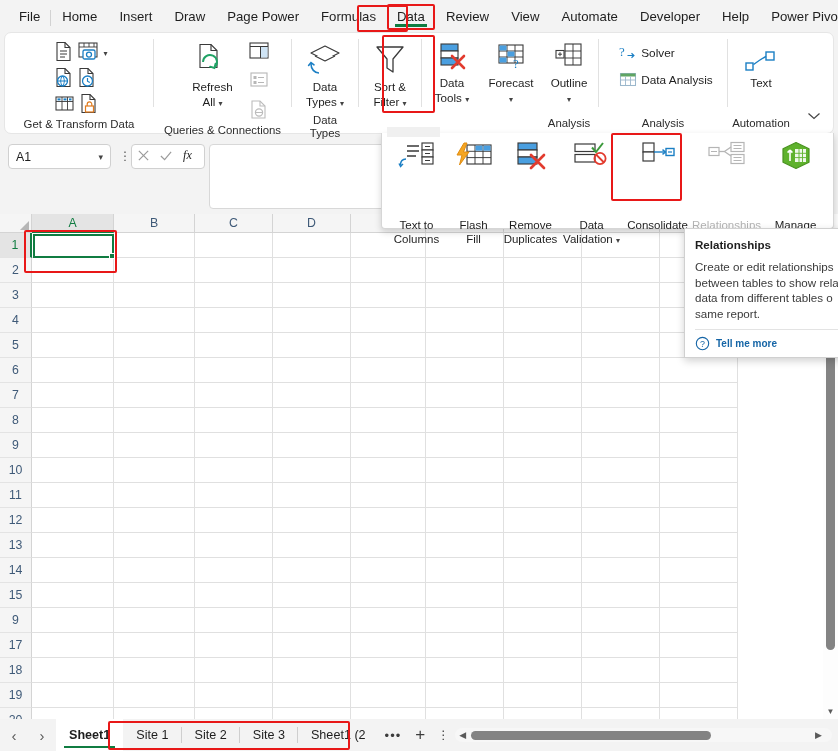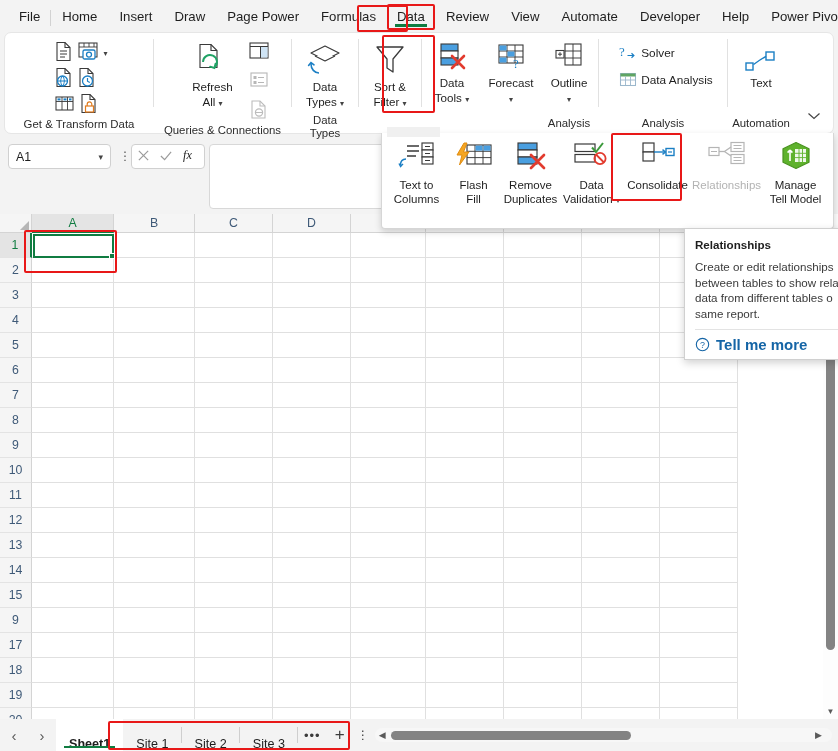--- a/index.html
+++ b/index.html
@@ -67,36 +67,36 @@
     position:relative; background:#ffffff;
   }
 
   
   .dropdown{
     position:absolute; left:381px; top:133px; width:453px; height:96px;
     background:#ffffff; border:1px solid #d6d6d6; border-top:none;
     box-shadow:0 3px 7px rgba(0,0,0,.16); z-index:30; border-radius:0 0 4px 4px;
   }
   .dd-items{ display:flex; align-items:flex-start; padding:6px 4px 0 6px; gap:0px;}
-  .dd-item{ display:flex; flex-direction:column; align-items:center; width:63px; padding:2px 1px; border-radius:4px;}
+  .dd-item{ display:flex; flex-direction:column; align-items:center; width:63px; padding:2px 1px; border-radius:4px;gap:40px;}
   .dd-item .lbl{ font-size:11.5px; color:#1e1e1e; text-align:center; line-height:14px; margin-top:3px;}
   .dd-item.dis .lbl{ color:#b3b3b3; }
   .dd-grouplabel{ position:absolute; bottom:3px; left:0; right:0; text-align:center; font-size:11.6px; color:#2b2b2b;}
 
   
   .tooltip{
     position:absolute; left:684px; top:228px; width:170px; min-height:96px;
     background:#ffffff; border:1px solid #d0d0d0; box-shadow:0 3px 8px rgba(0,0,0,.18);
     z-index:35; padding:9px 10px 6px 10px; overflow:hidden;
   }
   .tt-title{ font-size:11.6px; font-weight:bold; color:#1e1e1e; margin-bottom:8px;}
   .tt-body{ font-size:11.6px; color:#3b3b3b; line-height:15.5px; white-space:pre; }
   .tt-sep{ height:1px; background:#e3e3e3; margin:8px 0 6px 0;}
   .tt-more{ display:flex; align-items:center; gap:6px;}
-  .tt-more .lbl{ font-size:15px; color:#1565a6; font-weight:bold;}
+  .tt-more .lbl{ font-size:10px; color:#1565a6; font-weight:bold;}
 
   
   .fbar{ position:absolute; left:0; top:141px; width:838px; height:73px; background:#f3f3f3;}
   .namebox{
     position:absolute; left:8px; top:3px; width:103px; height:25px; background:#fff;
     border:1px solid #d0d0d0; border-radius:4px; display:flex; align-items:center; padding:0 7px;
   }
   .namebox .val{ font-size:12.3px; color:#1e1e1e;}
   .namebox .cv{ margin-left:auto; font-size:9px; color:#444;}
   .kebab{ position:absolute; left:119px; top:9px; color:#555; font-size:12px; line-height:12px; letter-spacing:0;}
@@ -130,21 +130,21 @@
   .selcell .handle{ position:absolute; right:-3px; bottom:-3px; width:6px; height:6px; background:#107c41; border:1px solid #fff;}
 
   
   .vscroll{ position:absolute; right:0; top:214px; width:15px; height:505px; background:#fdfdfd;}
   .vthumb{ position:absolute; left:3px; top:16px; width:9px; height:420px; background:#838383; border-radius:5px;}
   .varrow{ position:absolute; left:0; width:15px; height:16px; display:flex; align-items:center; justify-content:center; color:#5a5a5a; font-size:8px;}
 
   
   .sheetbar{ position:absolute; left:0; top:719px; width:838px; height:32px; background:#f3f3f3; display:flex; align-items:center;}
   .navarrow{ width:28px; height:32px; display:flex; align-items:center; justify-content:center; color:#585858; font-size:15px;}
-  .stab{ height:32px; padding:0 13px; display:flex; align-items:flex-end; font-size:12.6px; color:#1e1e1e; position:relative; white-space:nowrap;}
+  .stab{ height:32px; padding:0 13px; display:flex; align-items:center; font-size:12.6px; color:#1e1e1e; position:relative; white-space:nowrap;}
   .stab.sep::after{ content:""; position:absolute; right:0; top:8px; height:16px; width:1px; background:#cfcfcf;}
   .stab.active{ background:#fff; font-weight:bold; }
   .stab.active .ul{ position:absolute; left:8px; right:8px; bottom:3px; height:2px; background:#107c41;}
   .dots{ padding:0 6px; color:#3c3c3c; font-size:13px; letter-spacing:1px;}
   .plus{ width:26px; display:flex; align-items:center; justify-content:center; color:#3c3c3c; font-size:17px;}
   .vkebab{ width:20px; display:flex; align-items:center; justify-content:center; color:#3c3c3c; font-size:12px;}
   .hscroll{ flex:1; height:14px; margin:0 6px 0 2px; background:#f7f7f7; border-radius:7px; position:relative; display:flex; align-items:center;}
   .hthumb{ position:absolute; left:16px; width:240px; height:9px; background:#838383; border-radius:5px;}
   .harrow{ position:absolute; color:#5a5a5a; font-size:9px; }
 </style>
@@ -851,20 +851,23 @@
     </div>
     <div class="stab sep">
       <span>Site 1</span>
     </div>
     <div class="stab sep">
       <span>Site 2</span>
     </div>
     <div class="stab sep">
       <span>Site 3</span>
     </div>
+    <div class="stab">
+      <span>Sheet1 (2</span>
+    </div>
     <div class="dots">•••</div>
     <div class="plus">+</div>
     <div class="vkebab">⋮</div>
 
     <div class="hscroll">
       <span class="harrow" style="left:4px">◀</span>
       <div class="hthumb"></div>
       <span class="harrow" style="right:10px">▶</span>
     </div>
   </div>

